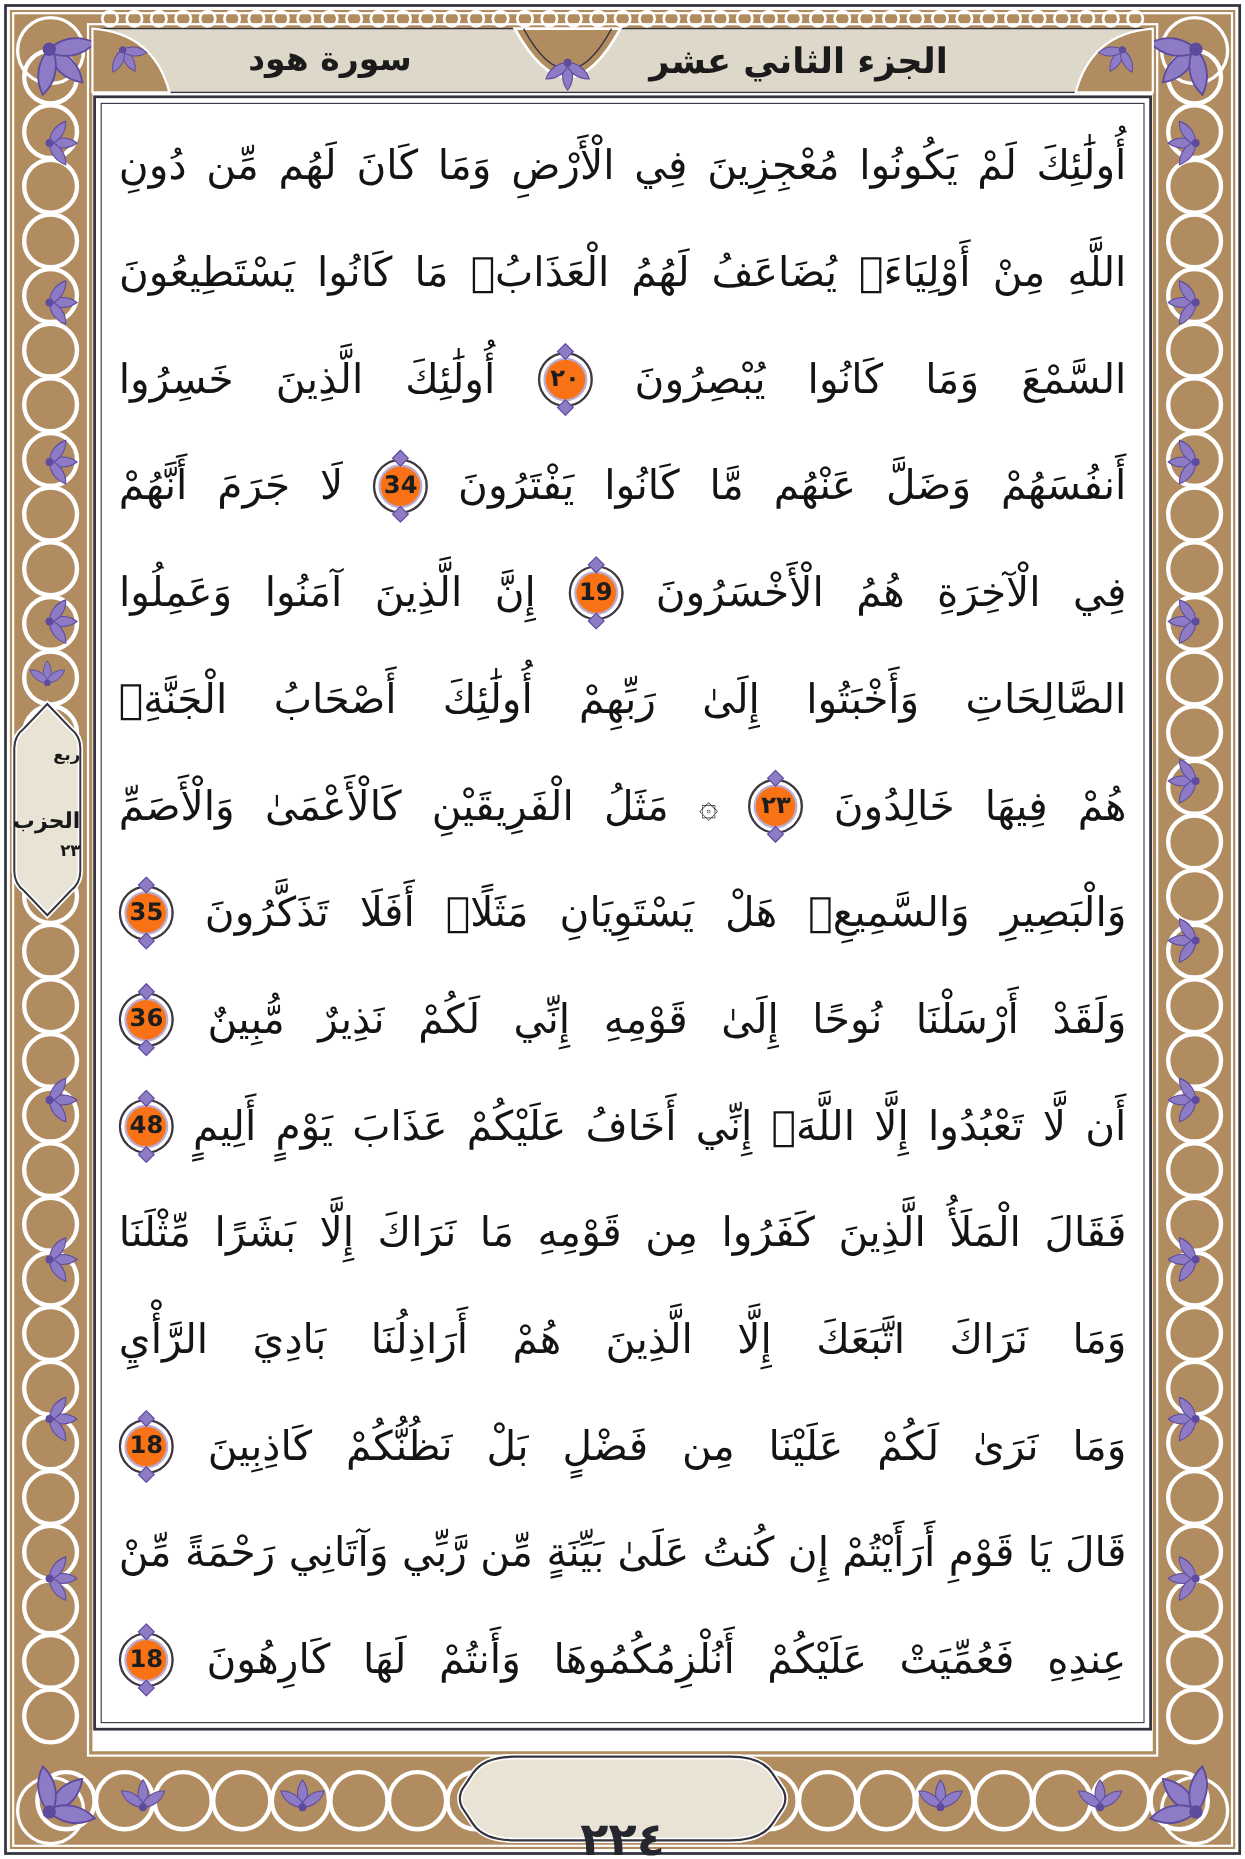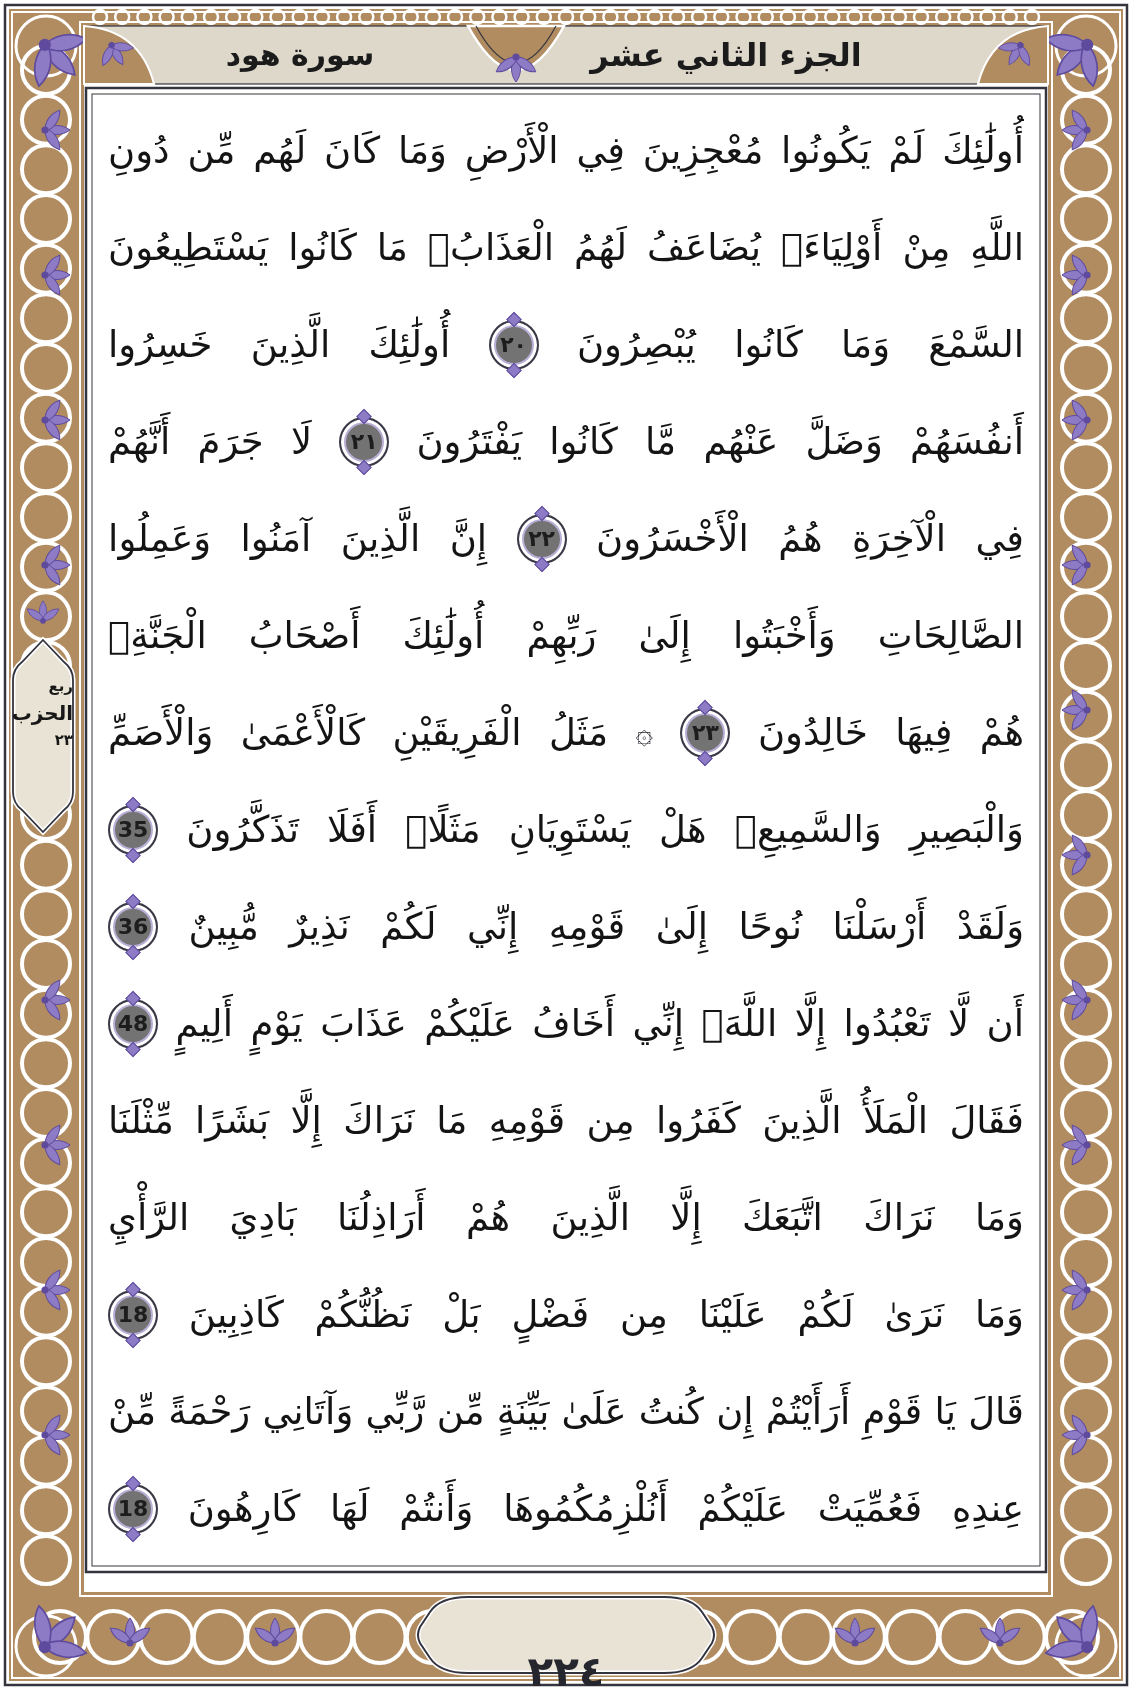--- a/index.html
+++ b/index.html
@@ -22,40 +22,40 @@
     position:absolute; left:94px; top:96px; width:944px; height:1470px;
     padding:6px 14px 0 14px; box-sizing:border-box; direction:rtl; overflow:hidden;
   }
   .line {
     display:flex; justify-content:space-between; align-items:center;
     direction:rtl; height:97px; font-size:37px; color:#141414; white-space:nowrap;
   }
   .line .word { flex:0 0 auto; }
   .vm {
     flex:0 0 auto; position:relative; width:50px; height:50px; border-radius:50%;
-    background:#737373; border:2px solid #3a3a46; box-sizing:border-box;
+    background:#f97316; border:2px solid #3a3a46; box-sizing:border-box;
     box-shadow: inset 0 0 0 3px #ffffff, inset 0 0 0 5px #b9aed6;
     text-align:center;
   }
   .vm .vm-num { display:block; line-height:46px; font-size:22px; font-weight:bold; color:#1d1d1d; }
   .vm::before,.vm::after {
     content:""; position:absolute; left:50%; width:9px; height:9px;
     background:#8d7cc5; border:1px solid #5f4b9e;
     transform:translateX(-50%) rotate(45deg);
   }
   .vm::before { top:-8px; } .vm::after { bottom:-8px; }
   .rub { flex:0 0 auto; font-size:30px; color:#26262e; }
 
   
   .hizb-marker {
     position:absolute; left:13px; top:674px; width:60px; 
     color:#181818; direction:rtl;
   }
   .hizb-r1 { font-size:15px; font-weight:bold; line-height:24px; }
-  .hizb-r2 { font-size:20px; font-weight:bold; line-height:30px; }
+  .hizb-r2 { font-size:20px; font-weight:bold; line-height:30px;margin-top:33px; }
   .hizb-num{ font-size:15px; font-weight:bold; line-height:24px; }
 
   
   .page-num {
     position:absolute; left:446px; top:1634px; width:240px; height:76px;
     line-height:76px; text-align:center; font-size:42px; font-weight:bold; color:#26262e;
   }
 </style>
 </head>
 <body>
@@ -431,33 +431,33 @@
         <span class="word">خَسِرُوا</span>
       </div>
       <div class="line">
         <span class="word">أَنفُسَهُمْ</span>
         <span class="word">وَضَلَّ</span>
         <span class="word">عَنْهُم</span>
         <span class="word">مَّا</span>
         <span class="word">كَانُوا</span>
         <span class="word">يَفْتَرُونَ</span>
         <span class="vm">
-          <span class="vm-num">٢١</span>
+          <span class="vm-num">34</span>
         </span>
         <span class="word">لَا</span>
         <span class="word">جَرَمَ</span>
         <span class="word">أَنَّهُمْ</span>
       </div>
       <div class="line">
         <span class="word">فِي</span>
         <span class="word">الْآخِرَةِ</span>
         <span class="word">هُمُ</span>
         <span class="word">الْأَخْسَرُونَ</span>
         <span class="vm">
-          <span class="vm-num">٢٢</span>
+          <span class="vm-num">19</span>
         </span>
         <span class="word">إِنَّ</span>
         <span class="word">الَّذِينَ</span>
         <span class="word">آمَنُوا</span>
         <span class="word">وَعَمِلُوا</span>
       </div>
       <div class="line">
         <span class="word">الصَّالِحَاتِ</span>
         <span class="word">وَأَخْبَتُوا</span>
         <span class="word">إِلَىٰ</span>

